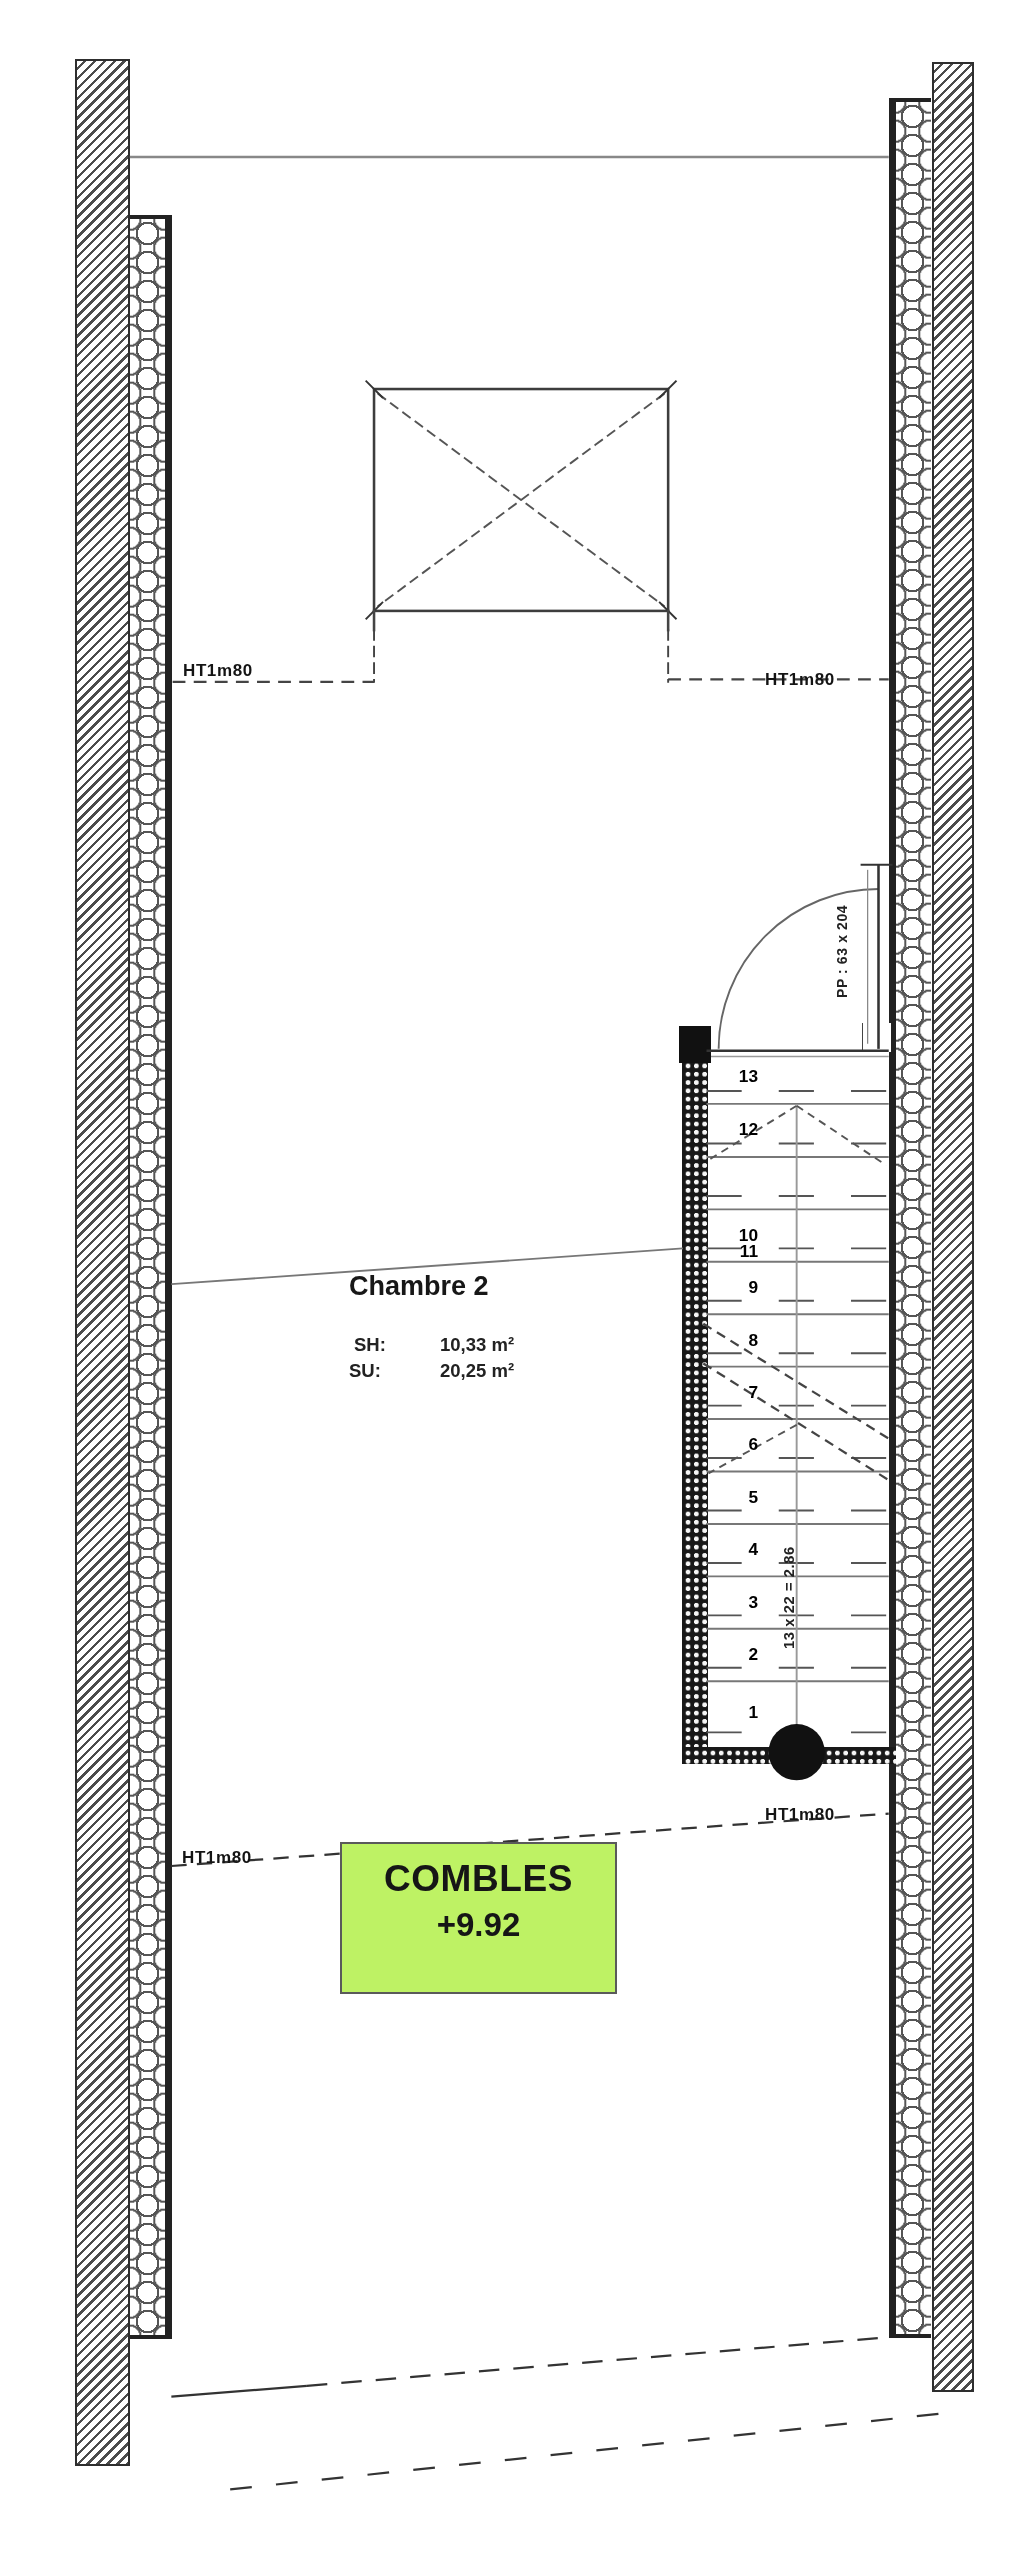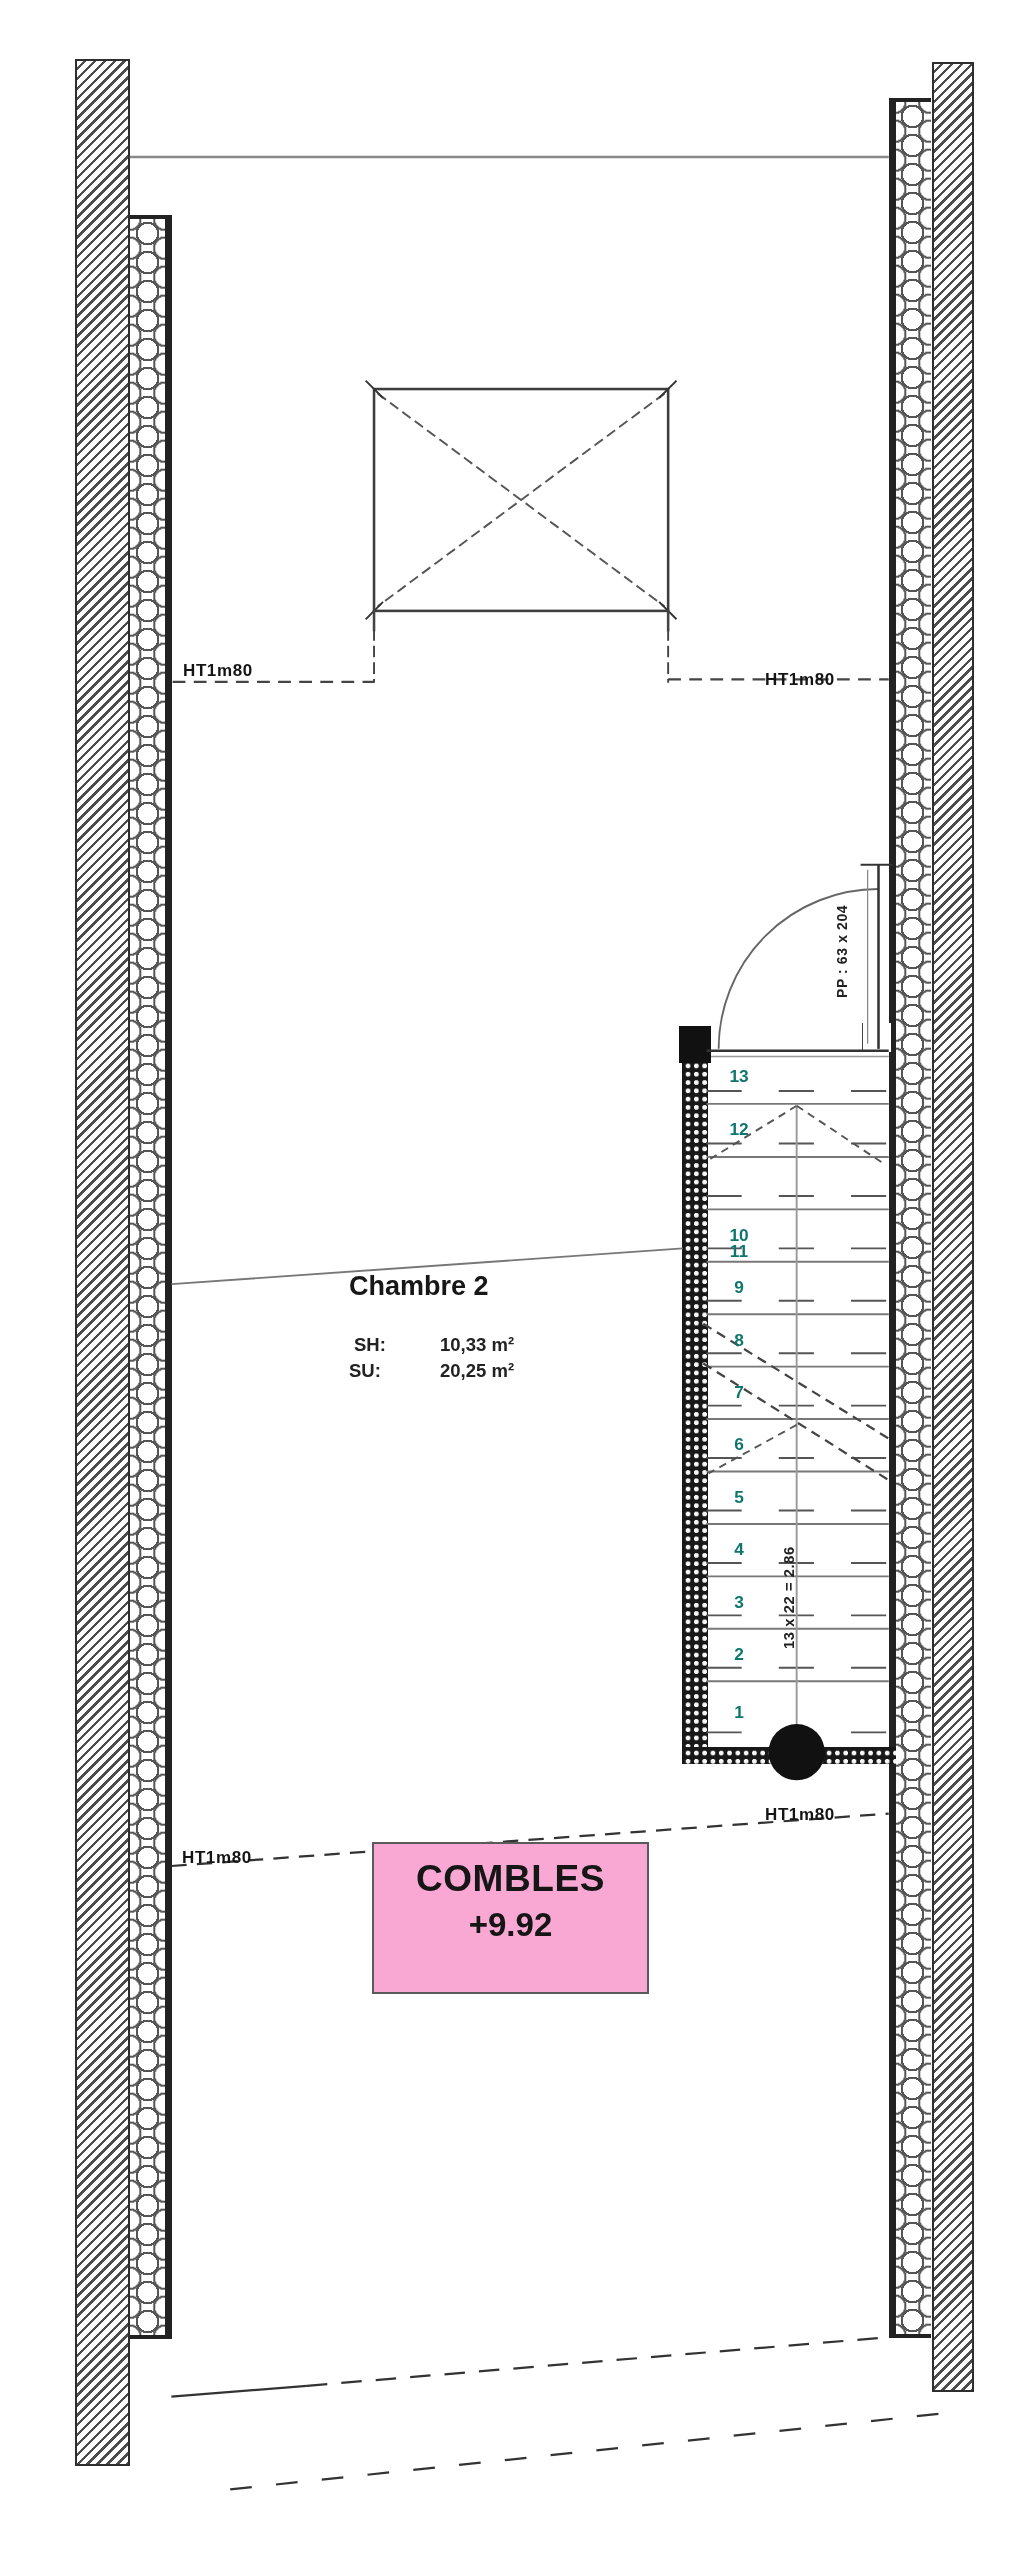--- a/index.html
+++ b/index.html
@@ -29,27 +29,27 @@
     background-image:radial-gradient(circle,#f6f6f6 0 2.2px,rgba(0,0,0,0) 2.7px);
     background-size:8.3px 8.3px;
     background-position:1.9px 1.9px;
   }
   svg.linework{position:absolute;left:0;top:0;}
   .label{position:absolute;font-weight:bold;white-space:nowrap;}
   .ht{font-size:17px;letter-spacing:0.6px;color:#141414;margin-top:27px;}
   .velux-text{left:374px;top:473px;width:294px;text-align:center;font-size:27px;line-height:28px;color:#171717;letter-spacing:0.6px;}
   .room-title{left:349px;top:1271px;font-size:27px;color:#171717;}
   .room-row{font-size:18.5px;color:#222;}
-  .combles-box{left:340px;top:1842px;width:277px;height:152px;background:#f9a8d4;border:2.6px solid #5a5a5a;box-sizing:border-box;text-align:center;margin-left:32px;}
+  .combles-box{left:340px;top:1842px;width:277px;height:152px;background:#bef264;border:2.6px solid #5a5a5a;box-sizing:border-box;text-align:center;}
   .combles-title{font-weight:bold;font-size:37px;letter-spacing:0.6px;margin-top:14px;color:#161616;}
   .combles-level{font-weight:bold;font-size:33px;margin-top:6.4px;color:#161616;}
   .rot{transform:rotate(-90deg);transform-origin:0 0;font-weight:bold;color:#222;}
   .door-pp{left:834px;top:998px;font-size:14px;letter-spacing:0.6px;}
   .stair-dim{left:781px;top:1649px;font-size:14.7px;letter-spacing:0.6px;}
-  .step-num{position:absolute;left:720px;width:38px;text-align:center;font-size:17.3px;font-weight:bold;color:#0f766e;}
+  .step-num{position:absolute;left:720px;width:38px;text-align:right;font-size:17.3px;font-weight:bold;color:#000000;}
 </style>
 </head>
 <body>
 
 <div class="plan">
 
   <div class="abs hatch" style="left:75px;top:59px;width:55px;height:2407px;"></div>
   <div class="abs bubbles" style="left:130px;top:215px;width:35px;height:2124px;"></div>
   <div class="abs face" style="left:165px;top:215px;width:7px;height:2124px;"></div>
 

